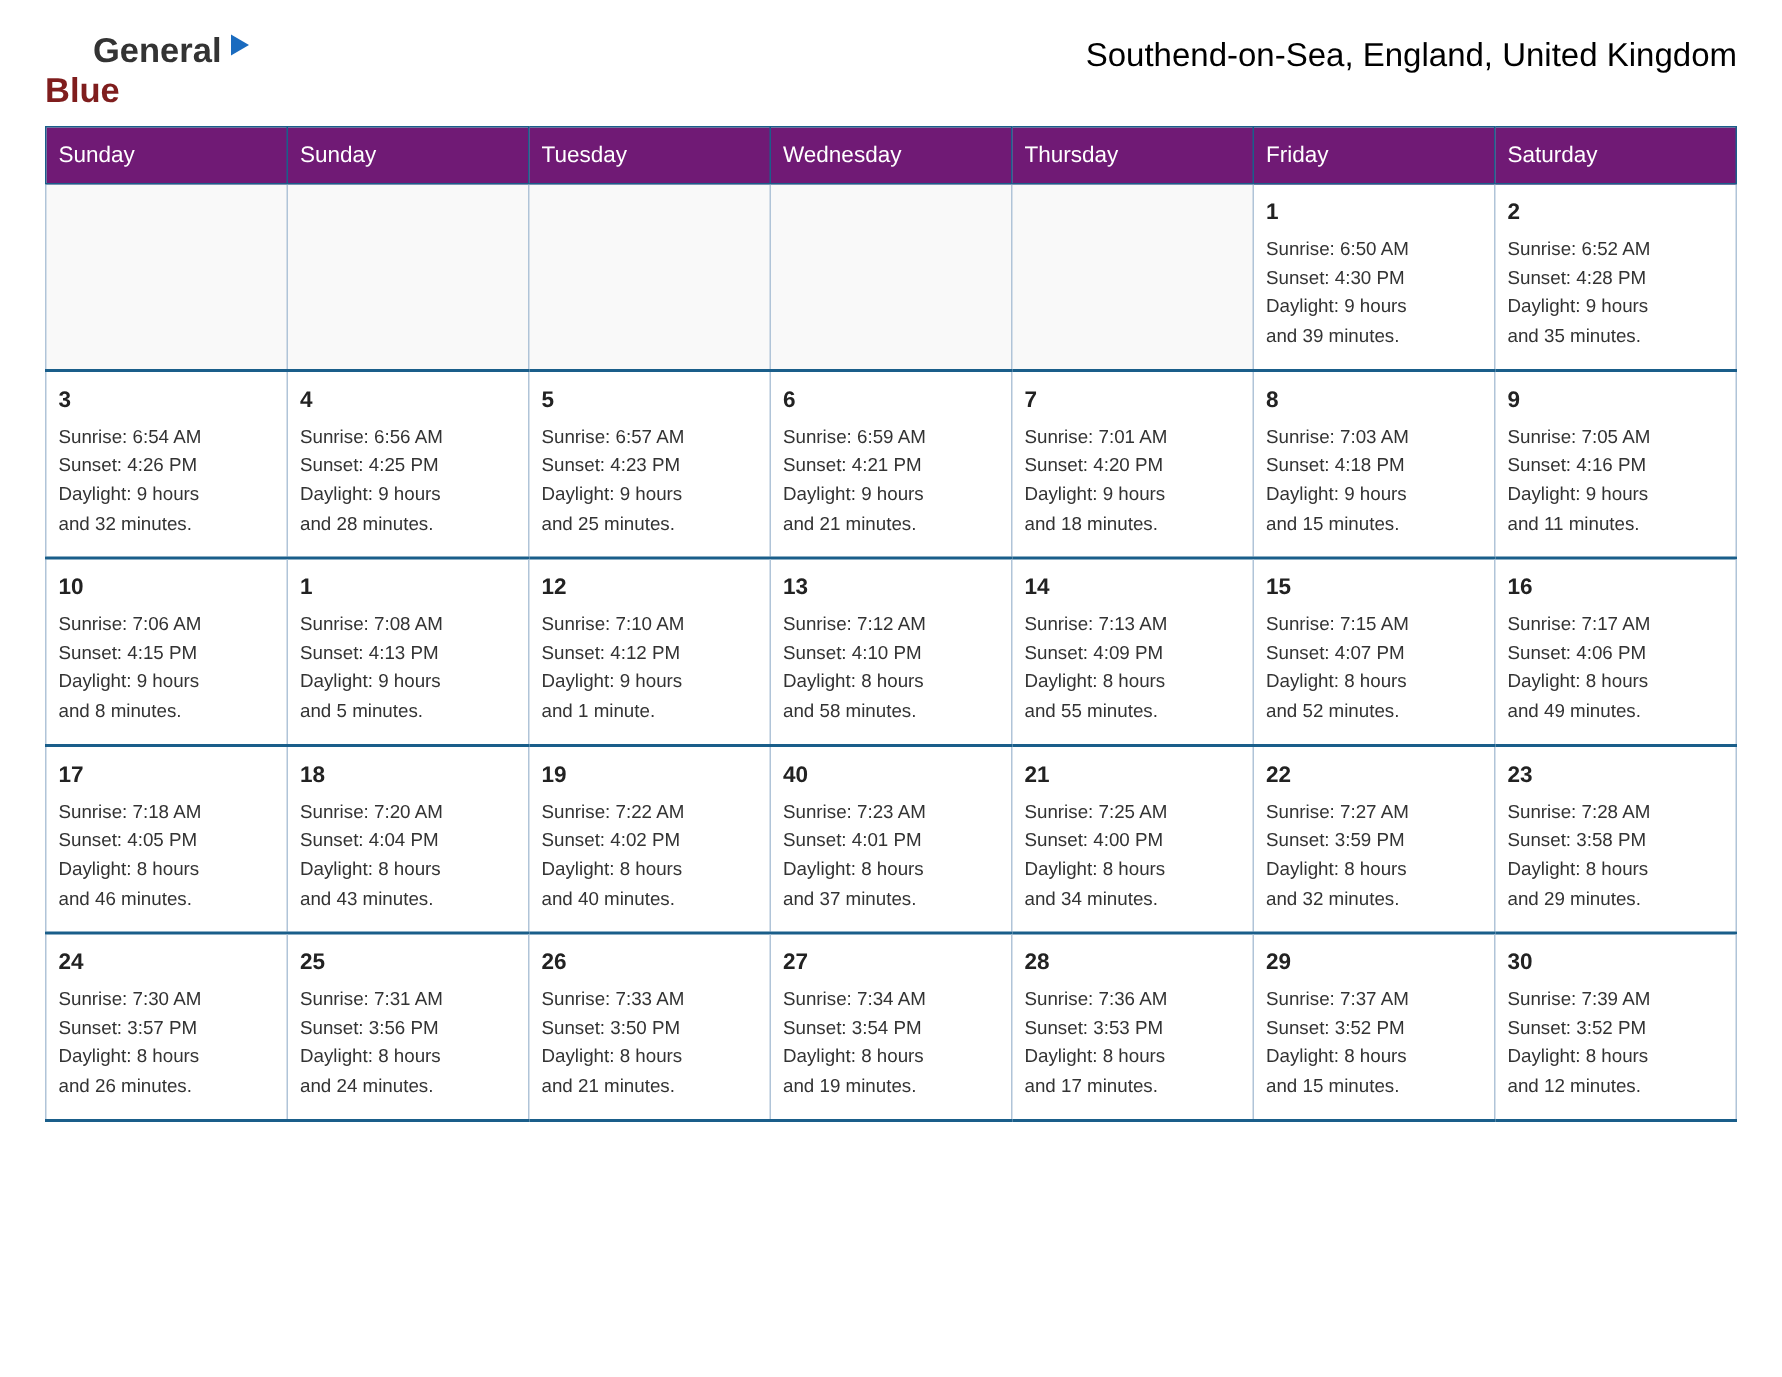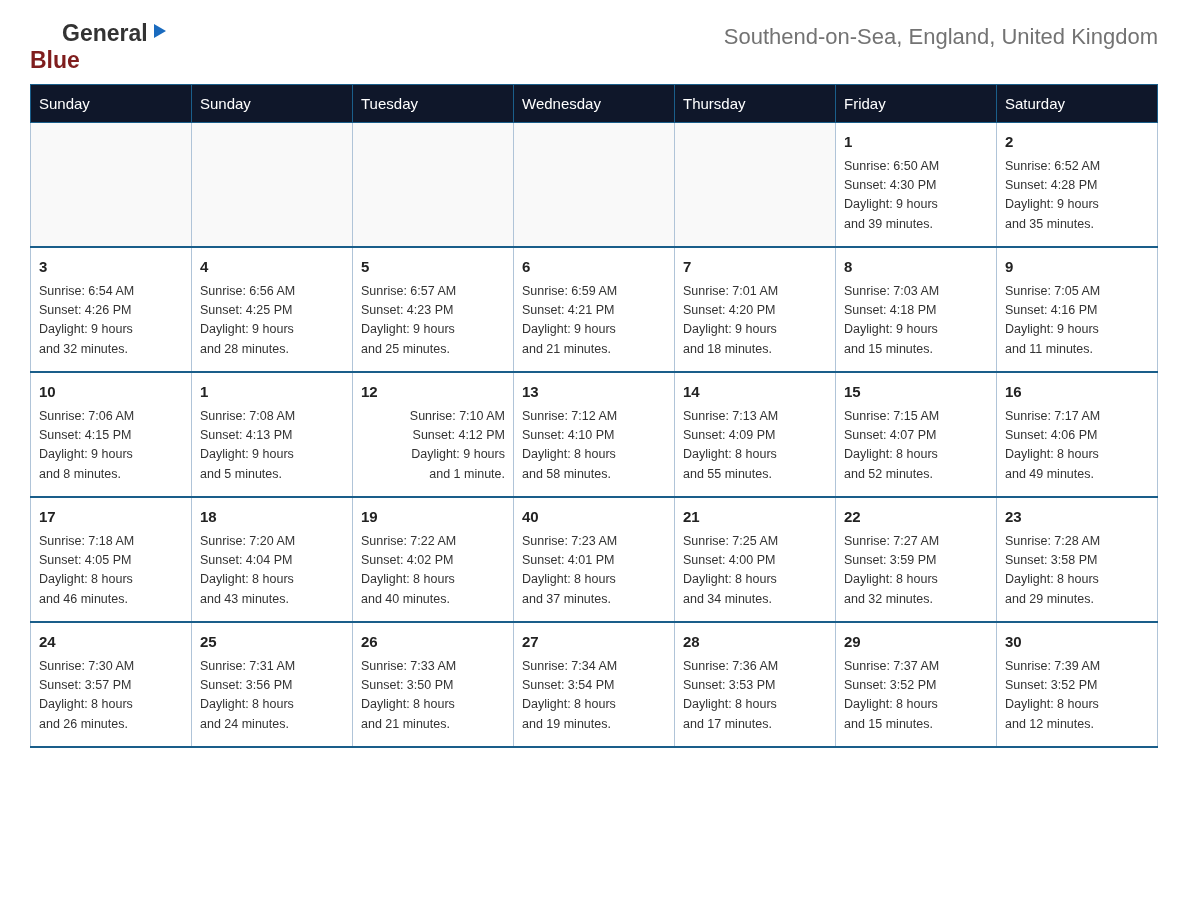--- a/index.html
+++ b/index.html
@@ -26,30 +26,30 @@
       text-align: right;
     }
     .month-title {
       font-size: 52px;
       font-weight: 300;
       color: #222;
       line-height: 1.1;
     }
     .location {
       font-size: 22px;
-      color: #737373;
+      color: #000000;
       margin-top: 4px;
     }
     .calendar {
       width: 100%;
       border-collapse: collapse;
       margin-top: 10px;
     }
     .calendar th {
-      background: #0f172a;
+      background: #701a75;
       color: #fff;
       padding: 10px 8px;
       font-size: 15px;
       font-weight: normal;
       text-align: left;
       border: 1px solid #1a5e8a;
     }
     .calendar td {
       vertical-align: top;
       padding: 8px 8px 12px 8px;
@@ -217,21 +217,21 @@
         </td>
         <td>
           <span class="day-number">1</span>
           <div class="day-info" style="white-space: pre-line;">Sunrise: 7:08 AM
 Sunset: 4:13 PM
 Daylight: 9 hours
 and 5 minutes.</div>
         </td>
         <td>
           <span class="day-number">12</span>
-          <div class="day-info" style="white-space: pre-line; text-align: right;">Sunrise: 7:10 AM
+          <div class="day-info" style="white-space: pre-line;">Sunrise: 7:10 AM
 Sunset: 4:12 PM
 Daylight: 9 hours
 and 1 minute.</div>
         </td>
         <td>
           <span class="day-number">13</span>
           <div class="day-info" style="white-space: pre-line;">Sunrise: 7:12 AM
 Sunset: 4:10 PM
 Daylight: 8 hours
 and 58 minutes.</div>

